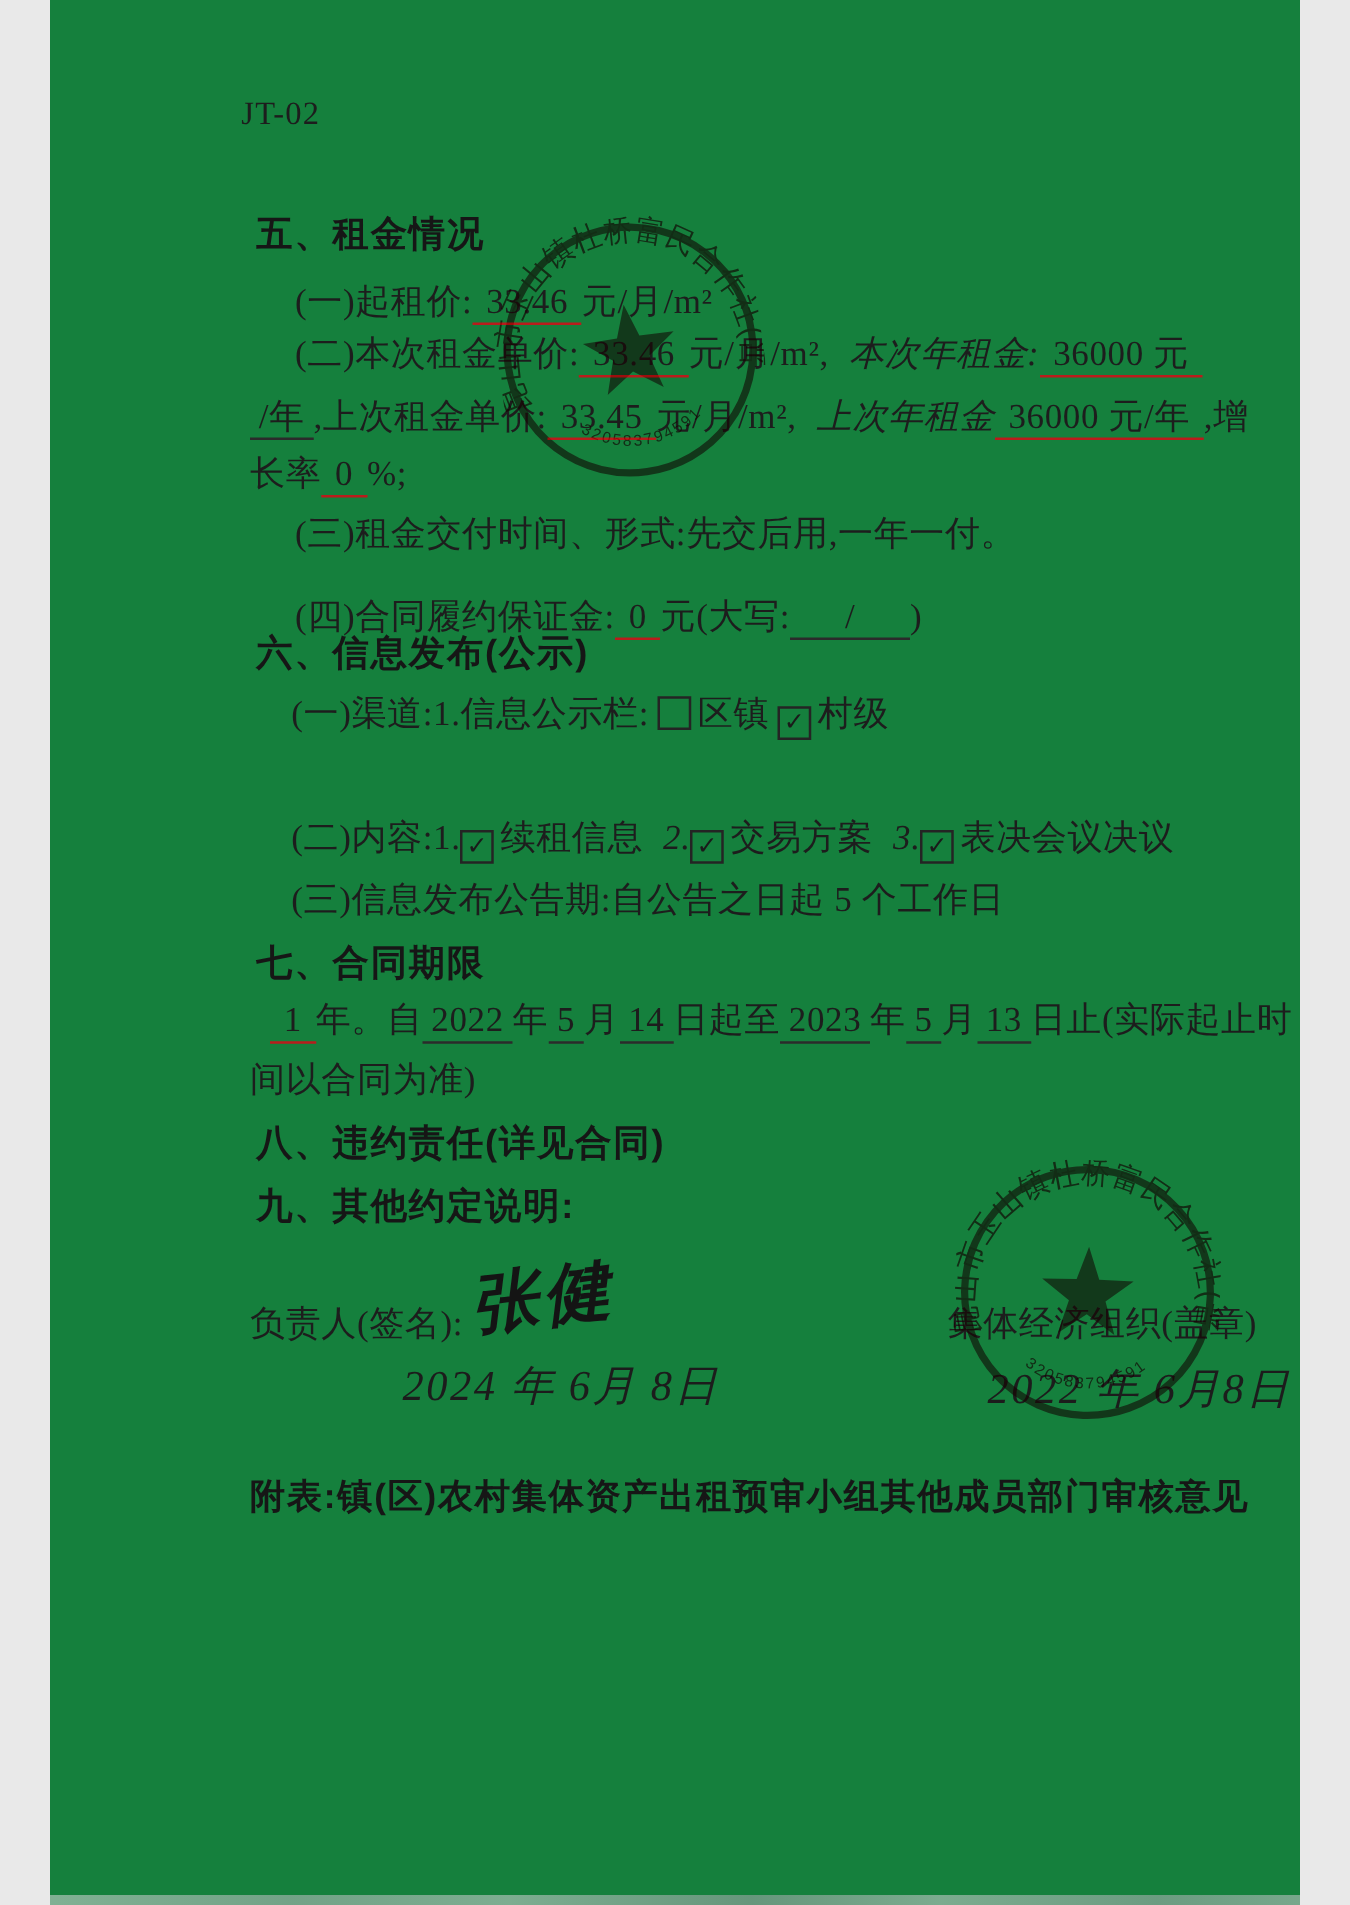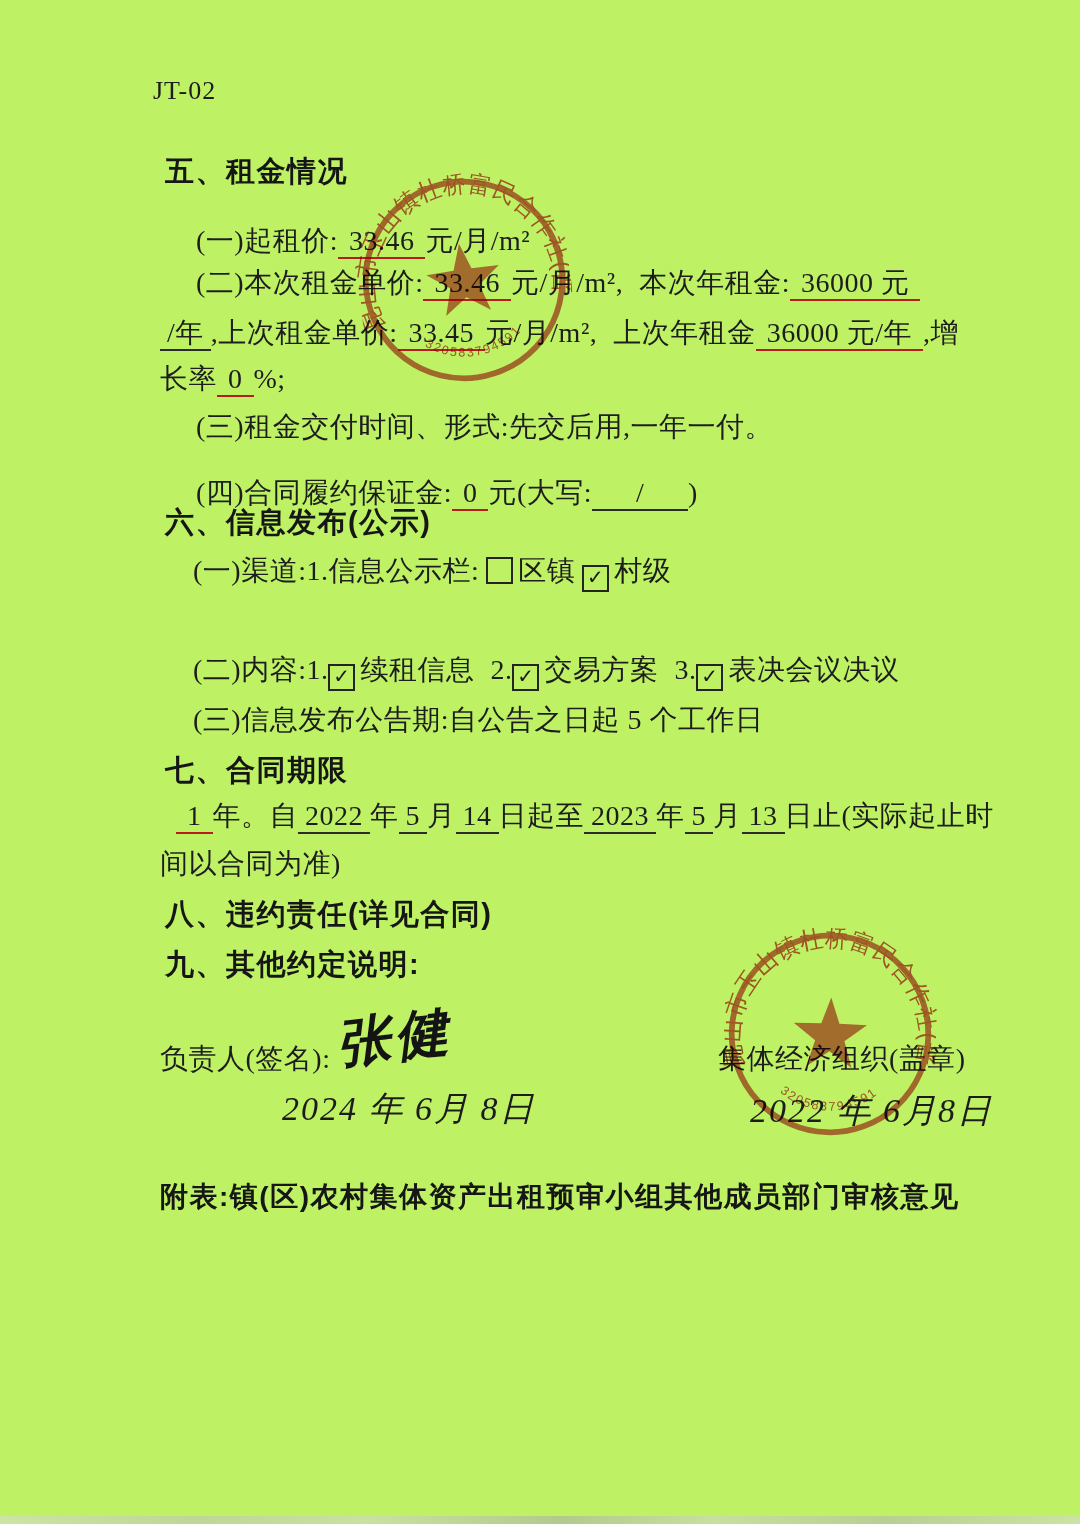--- a/index.html
+++ b/index.html
@@ -1,31 +1,31 @@
 <!DOCTYPE html>
 <html><head>
 <meta charset="utf-8">
 <style>
   html,body { margin:0; padding:0; background:#e9e9e9; }
   .page {
-    position:relative; width:1080px; height:1524px; margin:0 auto;
-    background:#bef264; overflow:hidden;
+    position:relative; width:1000px; height:1524px; margin:0 auto;
+    background:#15803d; overflow:hidden;
     font-family:"Liberation Serif","DejaVu Serif",serif;
     color:#1d1d1d;
   }
   .line { position:absolute; white-space:nowrap; font-size:28px; letter-spacing:.5px; }
   .heading {
     font-family:"Liberation Sans","DejaVu Sans",sans-serif;
     font-weight:700; font-size:29px; letter-spacing:1.5px; color:#161616;
   }
   .doc-code { position:absolute; left:153px; top:76px; font-size:26px; letter-spacing:1px; }
   .u { border-bottom:2px solid #b91c1c; padding:0 11px 1px; }
   .u-tight { border-bottom:2px solid #2b2b2b; padding:0 7px 1px; }
   .blank-slash { display:inline-block; border-bottom:2px solid #2b2b2b; width:96px; text-align:center; }
-  .gap { margin-left:16px; }
+  .gap { margin-left:16px;font-style:italic; }
   .gap2 { margin-left:22px; }
   .cb {
     display:inline-block; width:23px; height:23px; border:2px solid #242424;
     vertical-align:-4px; margin:0 5px 0 7px; line-height:21px; text-align:center;
     font-size:20px; font-weight:700; font-family:"DejaVu Sans",sans-serif; color:#1a1a1a;
   }
   .stamp { position:absolute; mix-blend-mode:multiply; opacity:.92; }
   .stamp text { font-family:"Liberation Sans","DejaVu Sans",sans-serif; }
   .handsig {
     position:absolute; left:336px; top:1002px; font-size:54px; font-weight:700;
@@ -38,21 +38,21 @@
     opacity:.55;
   }
 </style>
 </head>
 <body>
 
 <div class="page">
 
   <div class="doc-code">JT-02</div>
 
-  <div class="line heading" style="left:165px;top:152px">五、租金情况</div>
+  <div class="line heading" style="left:165px;top:168px">五、租金情况</div>
 
   <div class="line" style="left:196px;top:222px">
     <span>(一)起租价:</span><span class="u">33.46</span><span>元/月/m²</span>
   </div>
 
   <div class="line" style="left:196px;top:264px">
     <span>(二)本次租金单价:</span><span class="u">33.46</span><span>元/月/m²,</span><span class="gap">本次年租金:</span><span class="u">36000 元</span>
   </div>
 
   <div class="line" style="left:160px;top:314px">

